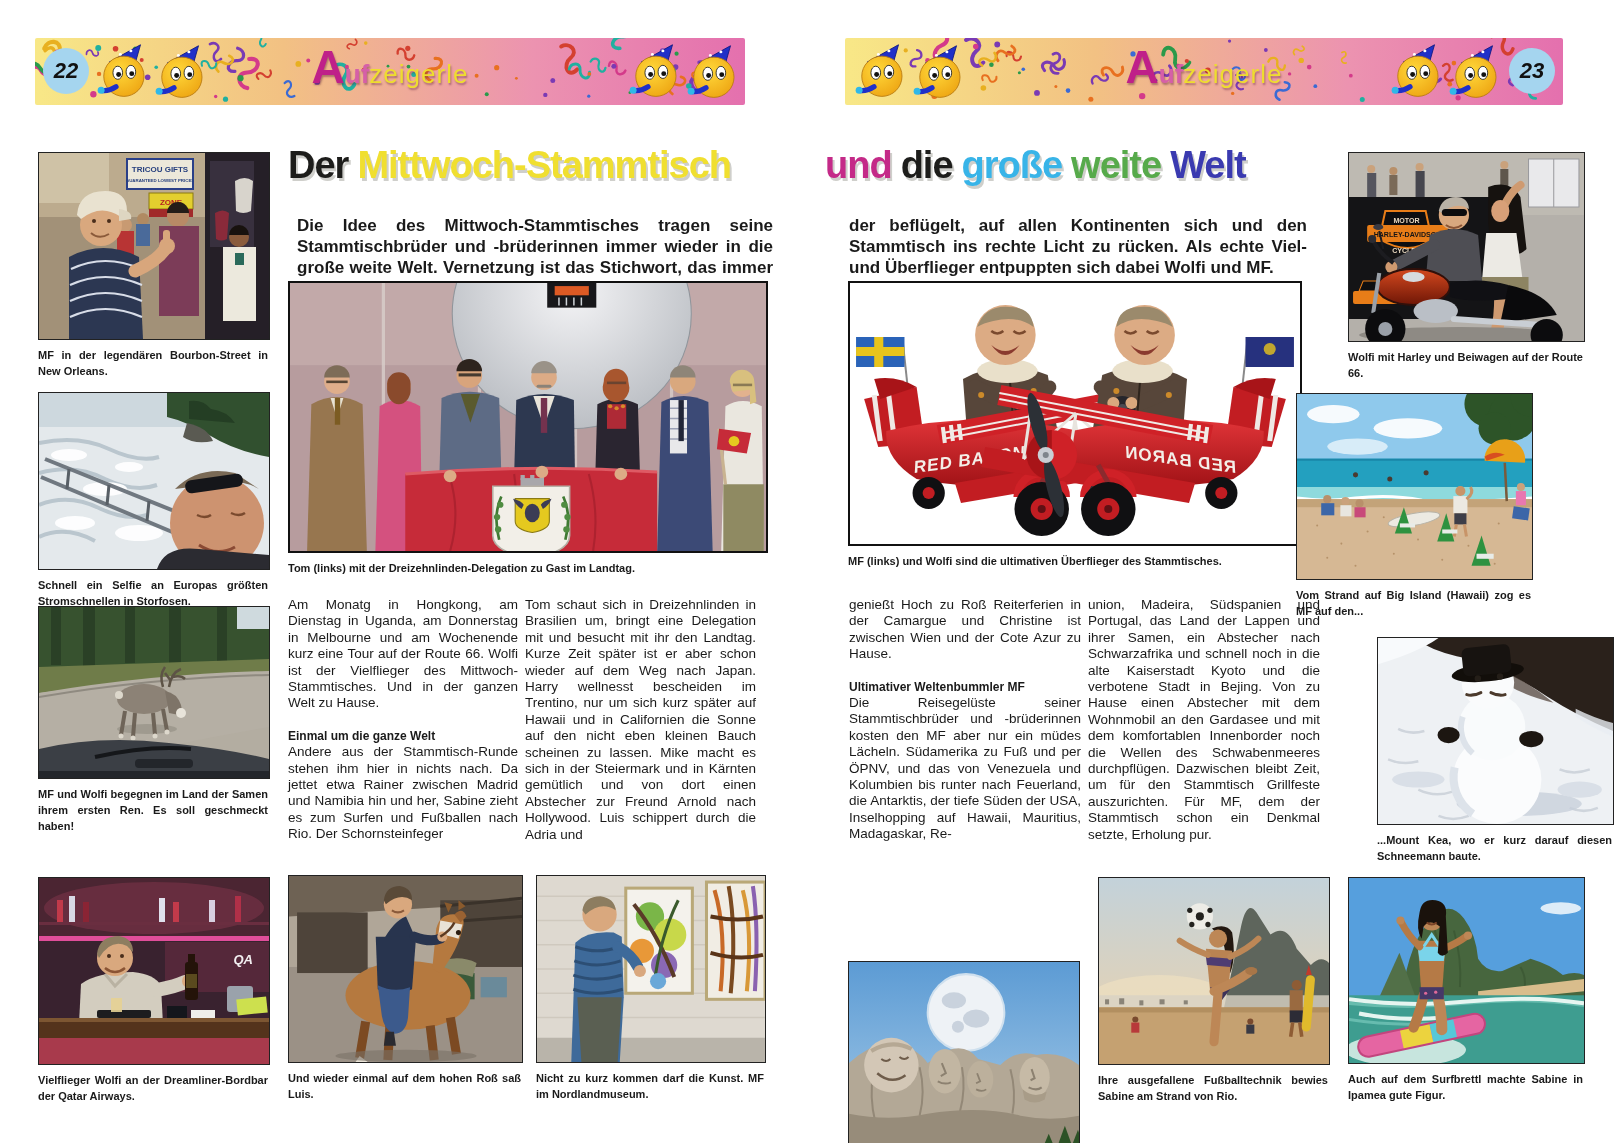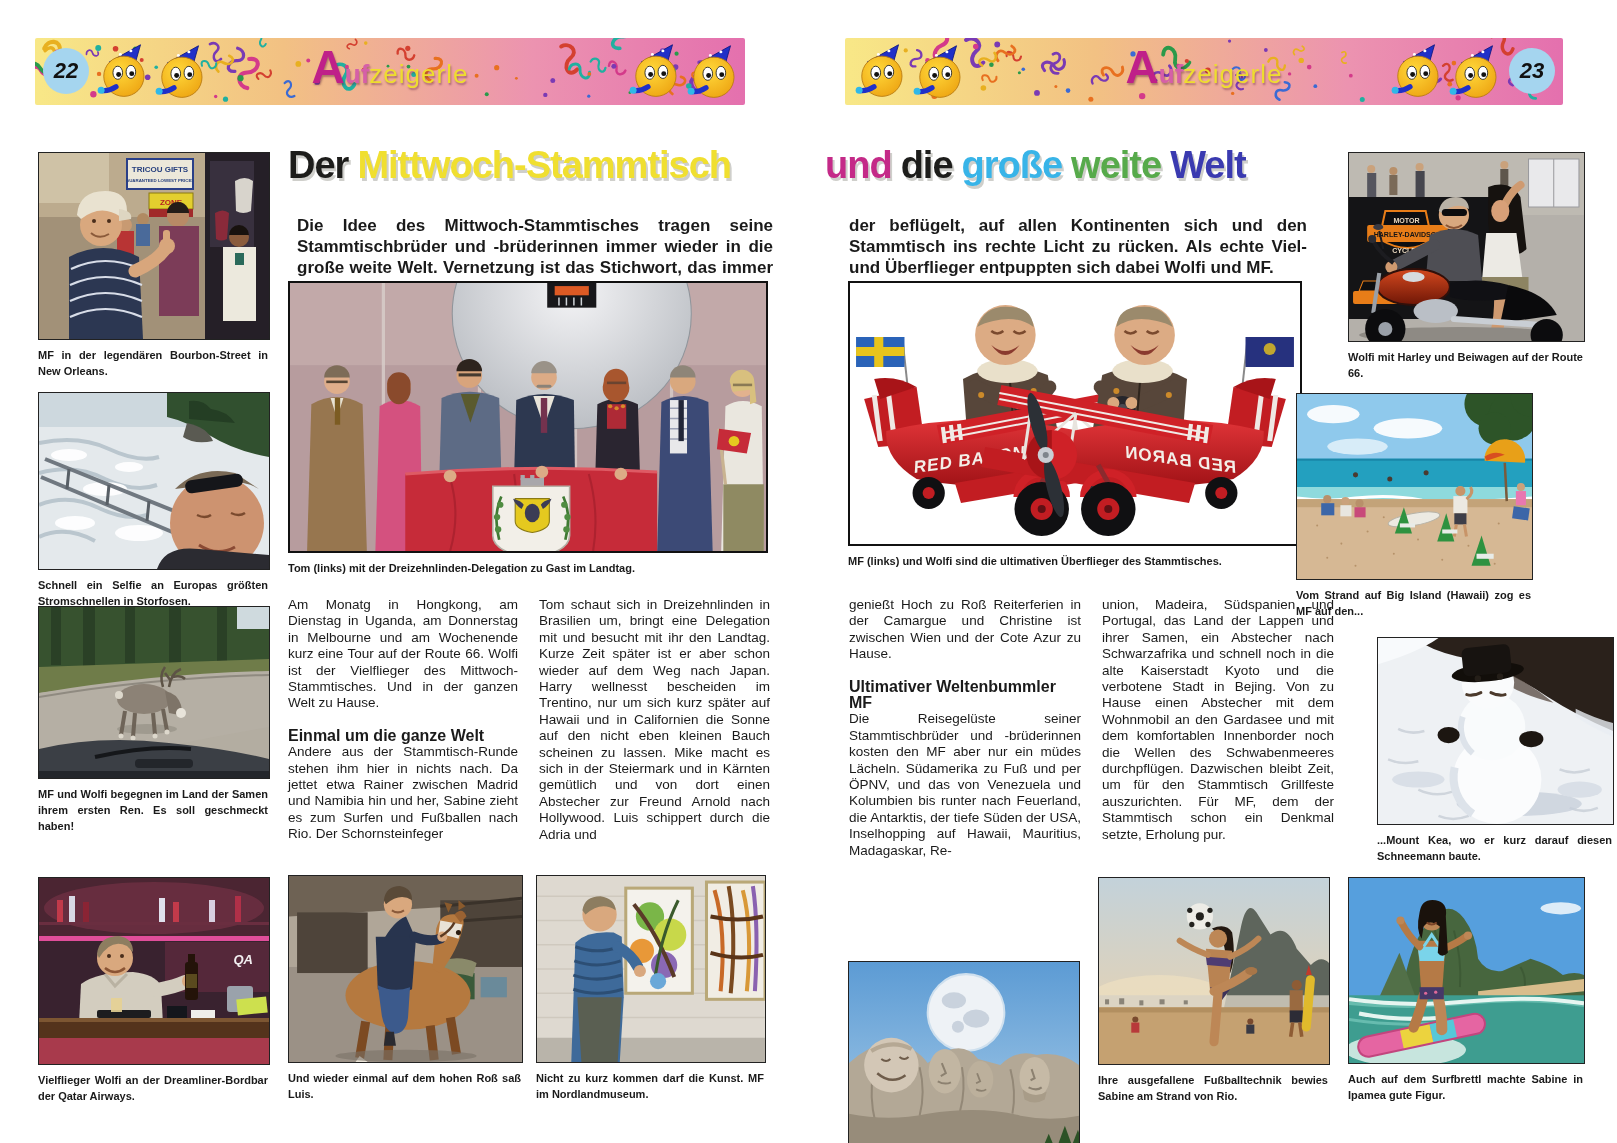--- a/index.html
+++ b/index.html
@@ -18,24 +18,24 @@
   .bt-a{font-size:46px;line-height:1;font-weight:bold;color:#bf2089;}
   .bt-mid{font-size:26px;font-weight:bold;color:#d65fa8;}
   .bt-rest{font-size:26px;font-weight:normal;color:#eedd2e;letter-spacing:1px;}
   
   .headline{position:absolute;margin:0;font-size:38px;font-weight:bold;letter-spacing:-1px;white-space:nowrap;}
   .hw{text-shadow:2px 3px 0 #cfcfcb;}
   .hw + .hw{margin-left:9px;}
   .c-black{color:#1d1d1b}.c-yellow{color:#f0df30}.c-magenta{color:#c42a88}
   .c-cyan{color:#38b4e8}.c-green{color:#57aa4b}.c-blue{color:#3a3ab0}
   .intro{position:absolute;margin:9px;font-weight:bold;font-size:17px;line-height:21px;text-align:justify;}
-  .cols{position:absolute;display:flex;gap:21px;}
+  .cols{position:absolute;display:flex;gap:7px;}
   .col{flex:0 0 auto;}
   .col p{margin:0;font-size:13.5px;line-height:16.4px;text-align:justify;}
-  .col h3{margin:16px 0 0 0;font-size:16px;line-height:16.4px;font-weight:bold;}
+  .col h3{margin:16px 0 0 0;font-size:12px;line-height:16.4px;font-weight:bold;}
   
   .fig{position:absolute;margin:0;}
   .photo{display:block;width:100%;border:1px solid #222;background:#fff;}
   .feature .photo{border:2px solid #111;}
   .cap{font-weight:bold;font-size:11px;line-height:16px;color:#1a1a1a;text-align:justify;margin-top:7px;}
   svg text{font-family:"Liberation Sans","DejaVu Sans",sans-serif;}
   .defs-hidden{position:absolute;width:0;height:0;}
 </style>
 </head>
 <body>

